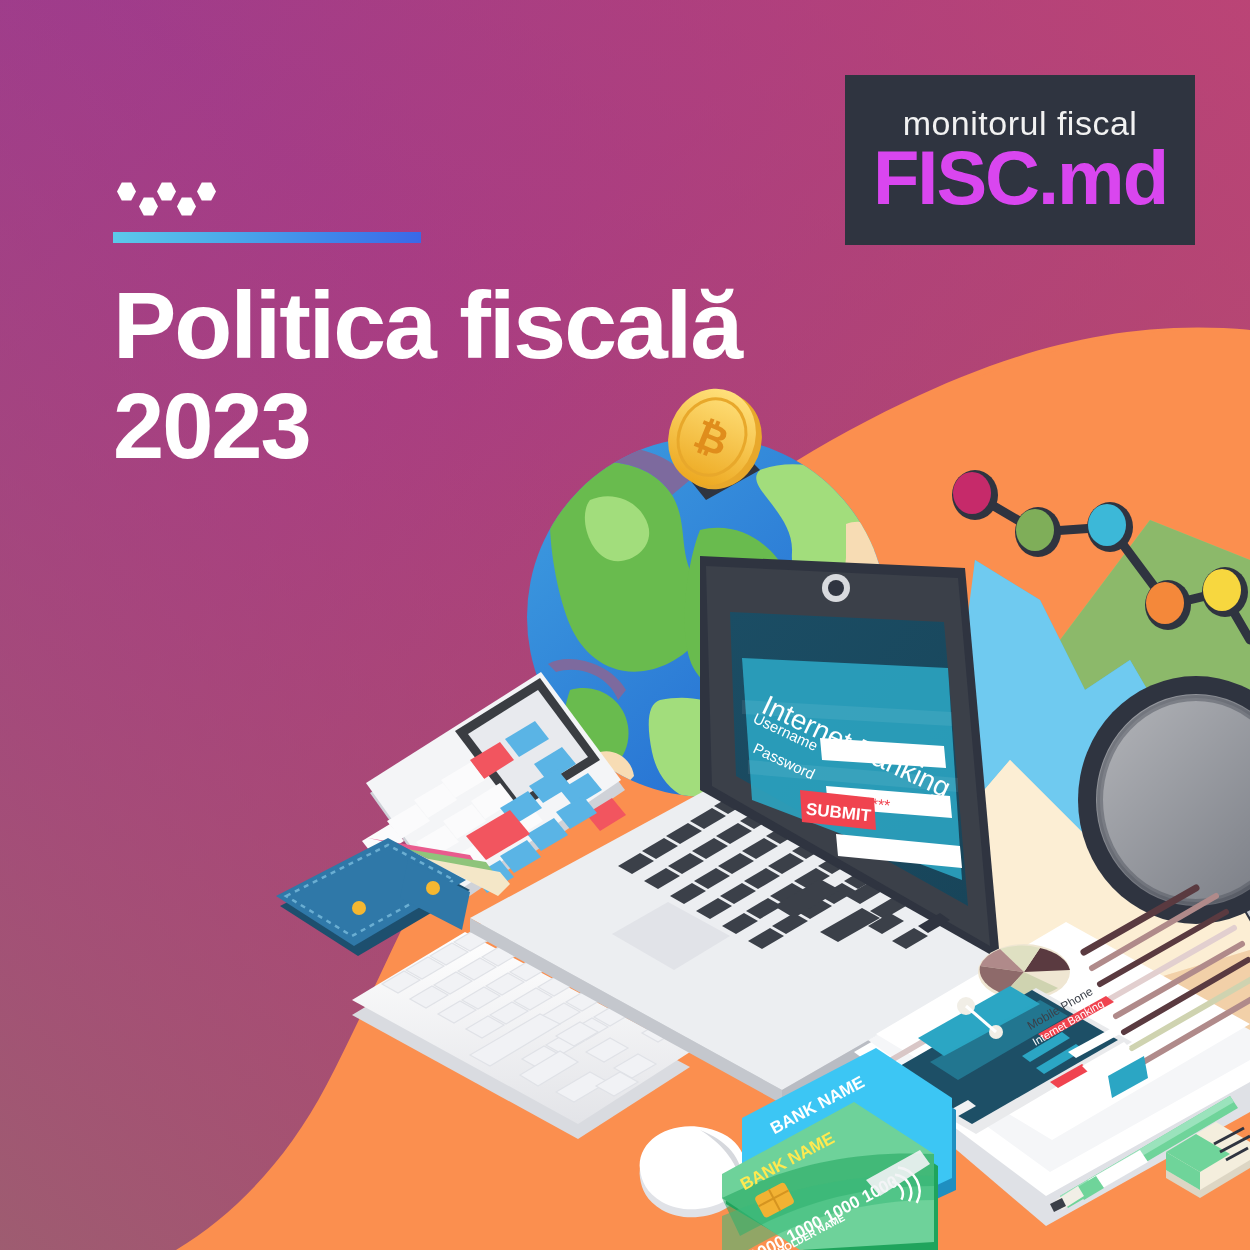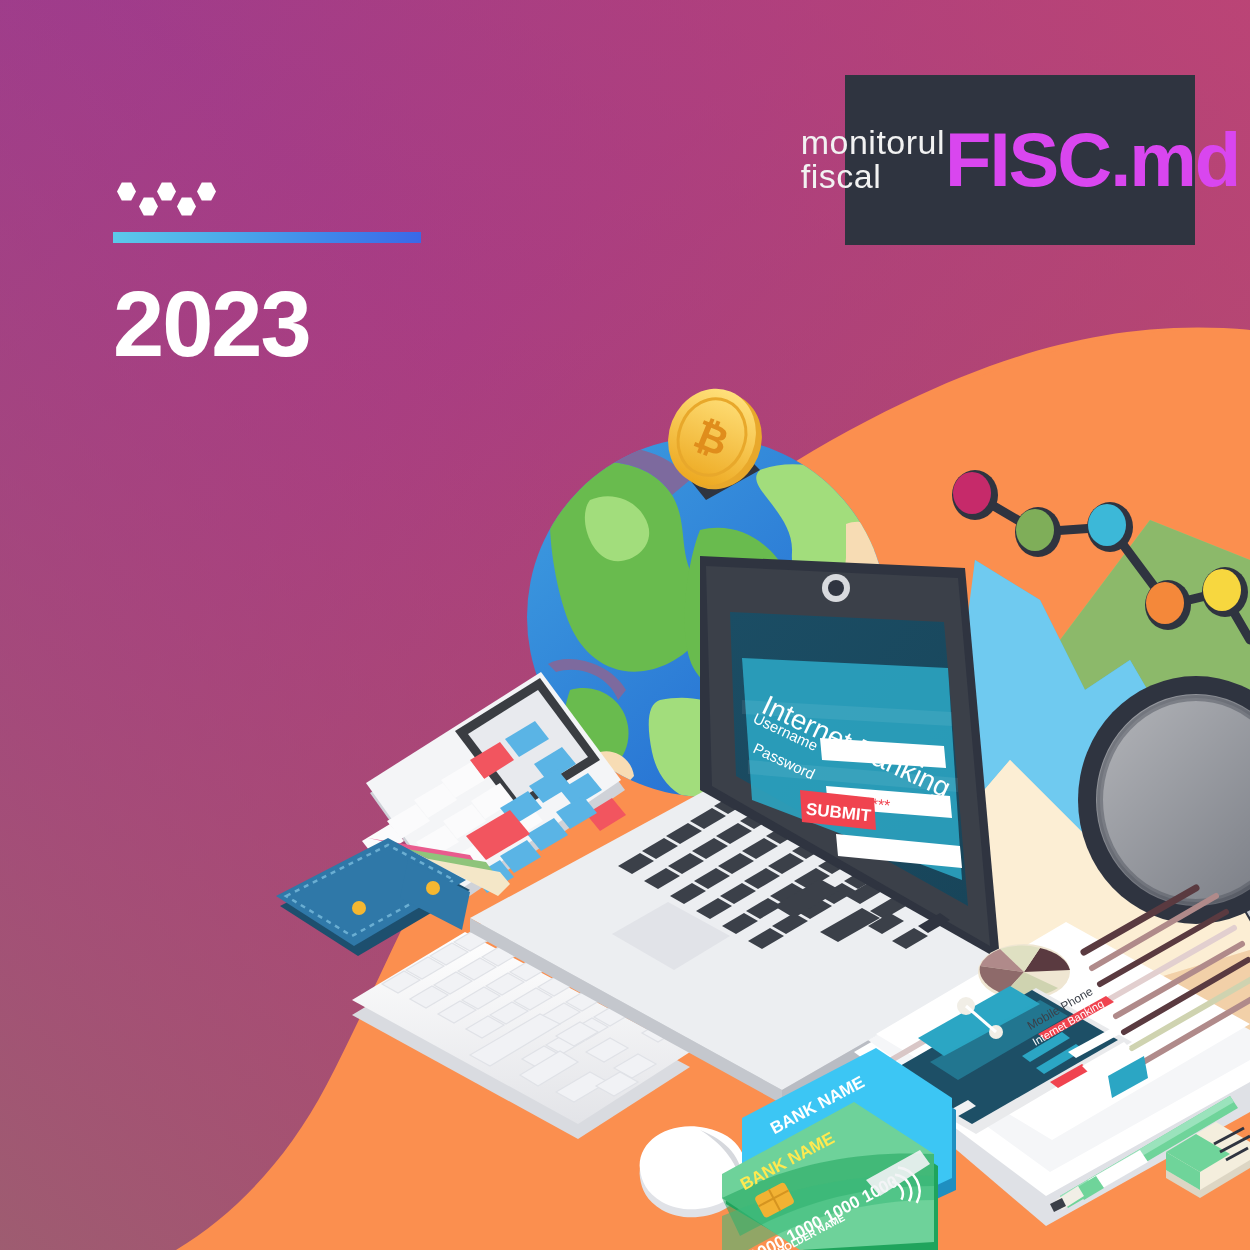--- a/index.html
+++ b/index.html
@@ -9,21 +9,21 @@
     background:#9a3a93;
     position:relative;
   }
   #stage { position:absolute; inset:0; width:1250px; height:1250px; overflow:hidden; }
   svg.full { position:absolute; left:0; top:0; width:1250px; height:1250px; display:block; }
 
   
   #logo-box {
     position:absolute; left:845px; top:75px; width:350px; height:170px;
     background:#2f3440;
-    display:flex; flex-direction:row; align-items:center; justify-content:center;
+    display:flex; flex-direction:column; align-items:center; justify-content:center;
   }
   #logo-sub {
     color:#f2f2f2; font-size:34px; font-weight:300; letter-spacing:.5px;
     line-height:1; margin-bottom:2px; font-family:"Liberation Sans", sans-serif;
   }
   #logo-main {
     color:#d946ef; font-size:76px; font-weight:bold; letter-spacing:-2px;
     line-height:.95; font-family:"Liberation Sans", sans-serif;
   }
 
@@ -486,20 +486,21 @@
       <span class="hex" style="left:4px;  top:2px;"></span>
       <span class="hex" style="left:26px; top:17px;"></span>
       <span class="hex" style="left:44px; top:2px;"></span>
       <span class="hex" style="left:64px; top:17px;"></span>
       <span class="hex" style="left:84px; top:2px;"></span>
     </div>
 
     <div id="rule"></div>
 
     <div id="title">
+      <div class="line">Politica fiscală</div>
       <div class="line y">2023</div>
     </div>
   </div>
 
   <div id="logo-box">
     <div id="logo-sub">monitorul fiscal</div>
     <div id="logo-main">FISC.md</div>
   </div>
 
 </div>

